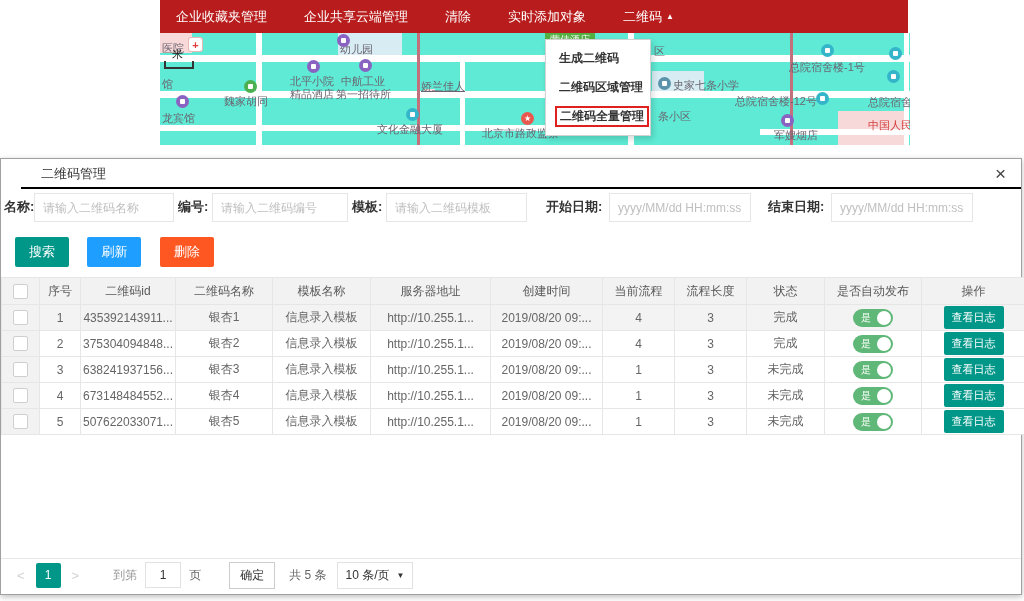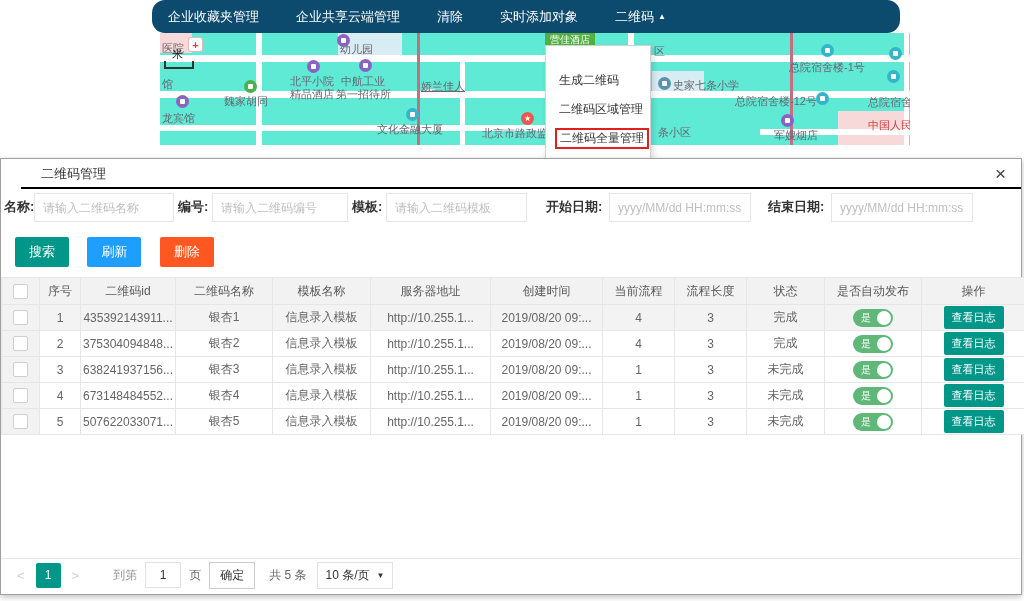--- a/index.html
+++ b/index.html
@@ -1,22 +1,22 @@
 <!DOCTYPE html>
 <html><head>
 <meta charset="utf-8">
 <style>
   * { margin:0; padding:0; box-sizing:border-box; }
   html,body { width:1024px; height:601px; background:#fff;
     font-family:"Liberation Sans","DejaVu Sans",sans-serif; }
   .stage { position:relative; width:1024px; height:601px; overflow:hidden; background:#fff; }
 
   
-  .topbar { position:absolute; left:152px; top:0; width:748px; height:33px;
-    background:#0c4a6e; display:flex; align-items:center; padding-left:16px; gap:37px; z-index:6;border-radius:13px; }
+  .topbar { position:absolute; left:160px; top:0; width:748px; height:33px;
+    background:#b91c1c; display:flex; align-items:center; padding-left:16px; gap:37px; z-index:6; }
   .navitem { color:#fff; font-size:13px; white-space:nowrap; cursor:pointer; }
   .navitem .caret { font-size:8px; margin-left:4px; vertical-align:2px; }
 
   
   .map { position:absolute; left:160px; top:33px; width:750px; height:112px;
     background:#5eead4; overflow:hidden; z-index:1; }
   .road { position:absolute; background:#ffffff; }
   .road.red { background:#c2707b; }
   .tint { position:absolute; }
   .tint.blue { background:#d8edf3; }
@@ -35,22 +35,22 @@
     box-shadow:0 0 0 1px #e8b7b7; }
   .poi.redstar{ background:#e9574f; color:#fff; font-size:8px; }
   .scalebar { position:absolute; left:4px; top:28px; width:30px; height:8px;
     border-left:2px solid #333; border-right:2px solid #333; border-bottom:2px solid #333; z-index:3; }
 
   
   .greenlbl { position:absolute; left:545px; top:32px; height:15px; line-height:15px;
     background:#52b043; color:#fff; font-size:10px; padding:0 5px; z-index:4; white-space:nowrap; }
 
   
-  .dropdown { position:absolute; left:545px; top:45px; width:106px; background:#fff;
-    border:1px solid #d2d2d2; box-shadow:2px 3px 6px rgba(0,0,0,.15); z-index:7; padding:20px 0; }
+  .dropdown { position:absolute; left:545px; top:39px; width:106px; background:#fff;
+    border:1px solid #d2d2d2; box-shadow:2px 3px 6px rgba(0,0,0,.15); z-index:7; padding:4px 0;font-weight:bold; }
   .dd-item { line-height:29px; padding-left:13px; font-size:12px; color:#333; cursor:pointer; white-space:nowrap; }
   .dd-item .redbox { border:2px solid #e01f1f; padding:1px 3px; margin-left:-4px; display:inline-block; line-height:15px; }
 
   
   .modal { position:absolute; left:0; top:158px; width:1022px; height:437px; background:#fff;
     border:1px solid #a0a0a0; box-shadow:0 2px 6px rgba(0,0,0,.25); z-index:10; }
   .m-header { position:relative; height:30px; border-bottom:2px solid #000000;margin-left:20px; }
   .m-title { line-height:30px; padding-left:20px; font-size:13px; color:#333; }
   .m-close { position:absolute; right:15px; top:3px; font-size:19px; color:#444; cursor:pointer; line-height:24px; }
 
@@ -86,21 +86,21 @@
 
   .pagination { position:absolute; left:0; right:0; bottom:3px; height:33px; border-top:1px solid #e8e8e8;
     display:flex; align-items:center; padding-left:13px; font-size:12px; color:#666; gap:8px; }
   .pg-arrow { color:#d2d2d2; font-size:13px; padding:0 3px; cursor:pointer; }
   .pg-cur { width:25px; height:25px; background:#009688; color:#fff; border-radius:2px;
     display:flex; align-items:center; justify-content:center; cursor:pointer; }
   .pg-goto { margin-left:23px; color:#999; }
   .pg-input { width:36px; height:26px; border:1px solid #e2e2e2; text-align:center; font-size:12px;
     color:#333; outline:none; }
   .pg-confirm { height:27px; padding:0 10px; border:1px solid #ccc; background:#fff; color:#333;
-    font-size:12px; margin-left:0; cursor:pointer; }
+    font-size:12px; margin-left:20px; cursor:pointer; }
   .pg-total { margin-left:6px; color:#666; }
   .pg-select { height:27px; border:1px solid #e2e2e2; background:#fff; display:flex; align-items:center;
     padding:0 8px; gap:7px; margin-left:2px; cursor:pointer; color:#333; }
   .pg-select .sel-caret { font-size:8px; color:#333; }
 </style>
 </head>
 <body>
 
 <div class="stage">
 
@@ -137,21 +137,21 @@
       <div class="maplbl " style="left: 2px; top: 78px;">龙宾馆</div>
       <div class="maplbl " style="left: 64px; top: 61px;">魏家胡同</div>
       <div class="maplbl " style="left: 130px; top: 41px;">北平小院</div>
       <div class="maplbl " style="left: 130px; top: 54px;">精品酒店</div>
       <div class="maplbl " style="left: 181px; top: 41px;">中航工业</div>
       <div class="maplbl " style="left: 176px; top: 54px;">第一招待所</div>
       <div class="maplbl " style="left: 180px; top: 9px;">幼儿园</div>
       <div class="maplbl " style="left: 261px; top: 46px; text-decoration: underline;">娇兰佳人</div>
       <div class="maplbl " style="left: 217px; top: 89px;">文化金融大厦</div>
       <div class="maplbl " style="left: 322px; top: 93px;">北京市路政监察</div>
-      <div class="maplbl " style="left: 498px; top: 92px;">条小区</div>
+      <div class="maplbl " style="left: 498px; top: 76px;">条小区</div>
       <div class="maplbl " style="left: 513px; top: 45px;">史家七条小学</div>
       <div class="maplbl " style="left: 629px; top: 27px;">总院宿舍楼-1号</div>
       <div class="maplbl " style="left: 575px; top: 61px;">总院宿舍楼-12号</div>
       <div class="maplbl " style="left: 708px; top: 62px;">总院宿舍</div>
       <div class="maplbl " style="left: 614px; top: 95px;">军嫂烟店</div>
       <div class="maplbl red" style="left: 708px; top: 85px;">中国人民</div>
       <div class="maplbl " style="left: 494px; top: 11px;">区</div>
       <span class="poi cross tx" style="left: 29px; top: 5px;">+</span>
       <span class="poi purple" style="left: 16px; top: 62px;"></span>
       <span class="poi green" style="left: 84px; top: 47px;"></span>

